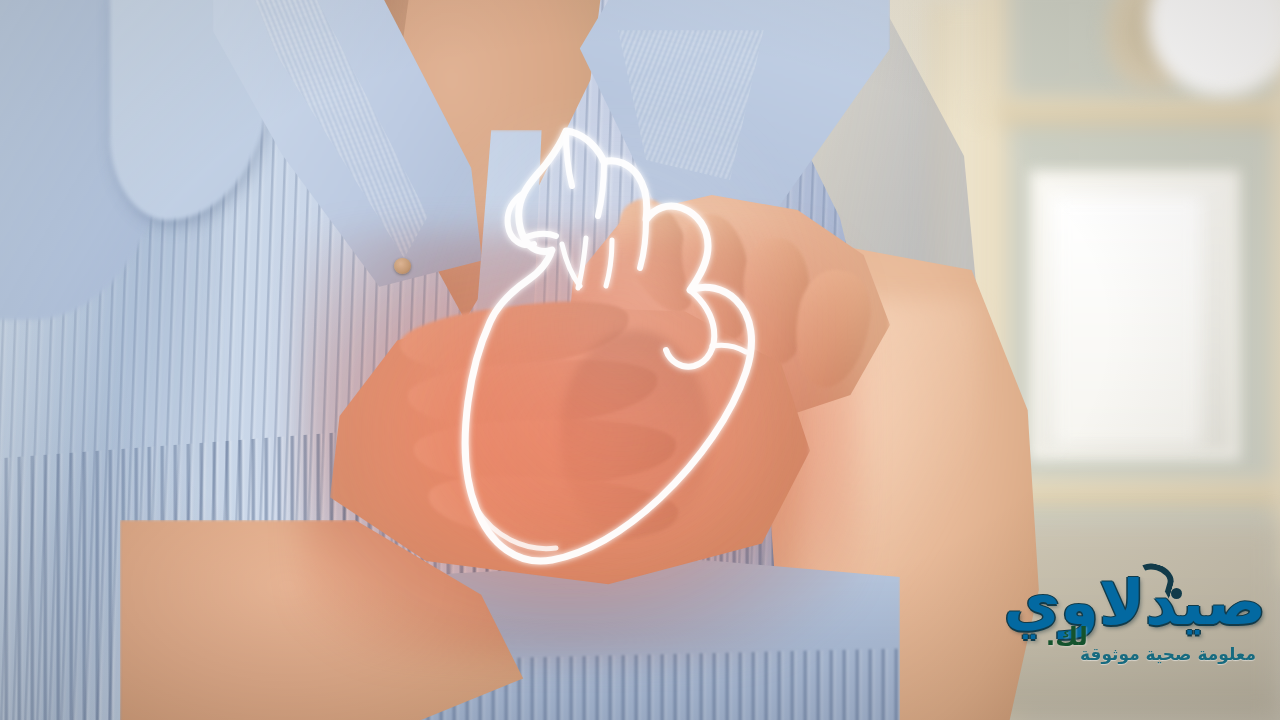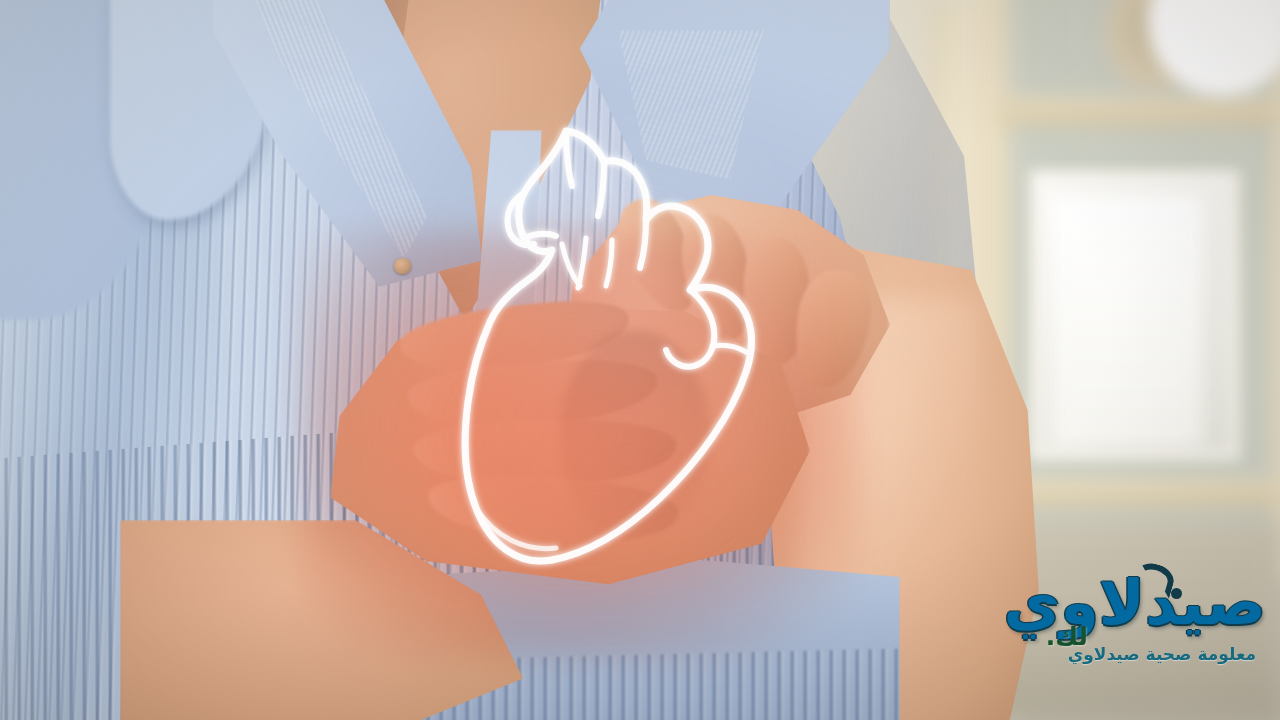--- a/index.html
+++ b/index.html
@@ -405,16 +405,16 @@
     </g>
   </svg>
 
   <div class="layer vignette"></div>
 
   <div class="logo">
     <div class="steth-hook"></div>
     <div class="steth-tip"></div>
     <div class="logo-main">صيدلاوي</div>
     <div class="logo-lak">لك.</div>
-    <div class="logo-sub">معلومة صحية صيدلاوي</div>
+    <div class="logo-sub">معلومة صحية موثوقة</div>
   </div>
 
 </div>
 
 </body></html>

